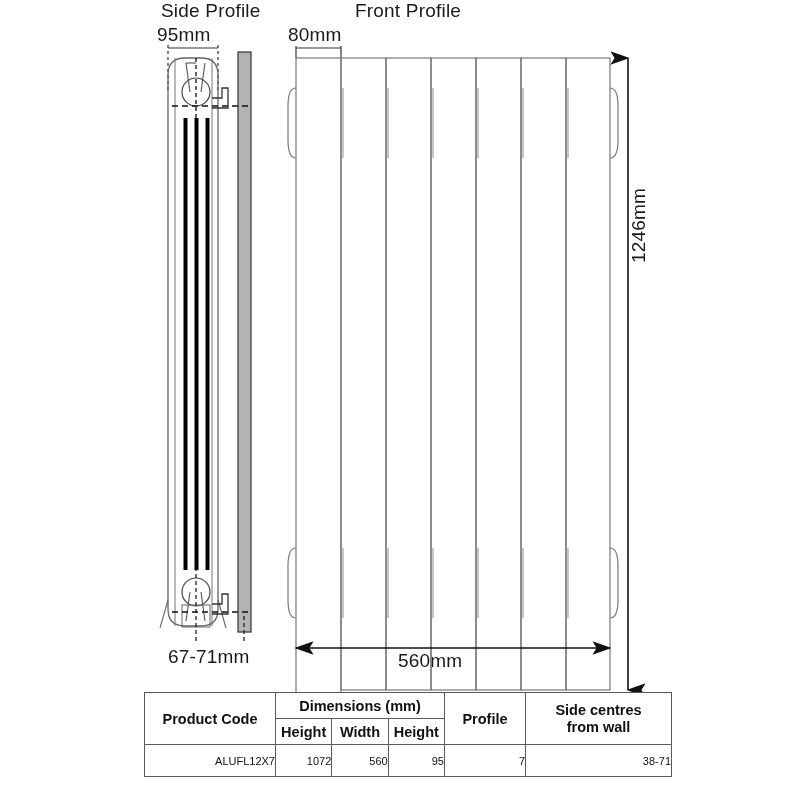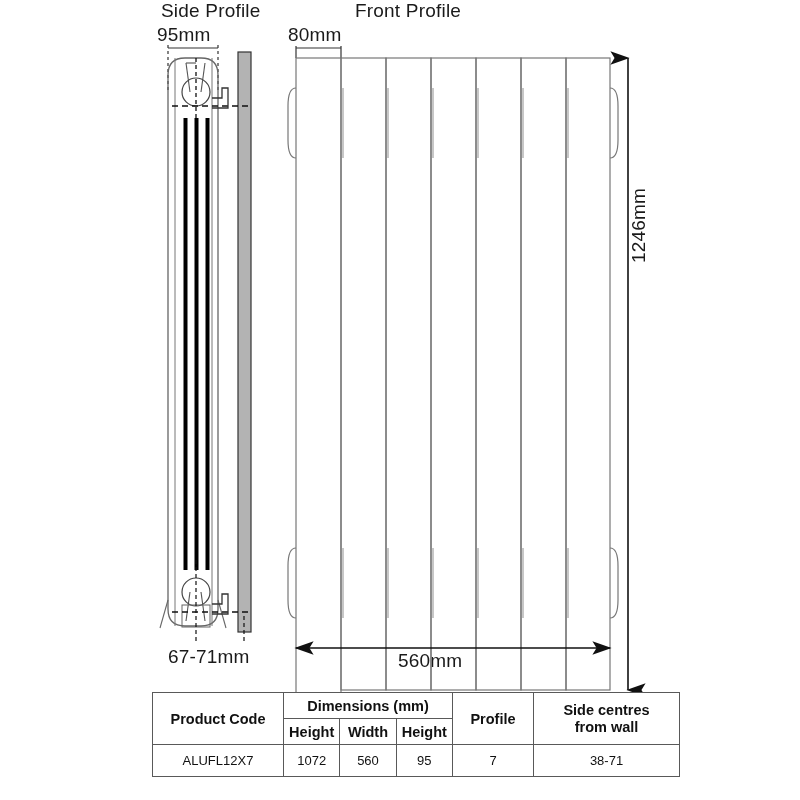--- a/index.html
+++ b/index.html
@@ -3,29 +3,29 @@
 <meta charset="utf-8">
 <style>
   html,body{margin:0;padding:0;background:#ffffff;}
   body{width:800px;height:800px;position:relative;overflow:hidden;
        font-family:"Liberation Sans","DejaVu Sans",sans-serif;color:#1a1a1a;}
   .stage{position:absolute;left:0;top:0;width:800px;height:800px;}
   svg{display:block;}
   .lbl{position:absolute;font-size:19px;letter-spacing:.2px;color:#1a1a1a;white-space:nowrap;}
   .lbl-head{font-size:19px;}
   
-  .tbl-wrap{position:absolute;left:152px;top:692px;width:528px;}
+  .tbl-wrap{position:absolute;left:144px;top:692px;width:528px;}
   table.spec{border-collapse:collapse;width:528px;table-layout:fixed;background:#fff;}
   table.spec td,table.spec th{border:1.6px solid #595959;text-align:center;
       font-size:14.5px;color:#111;padding:0;}
   table.spec th{font-weight:bold;}
   .r1{height:26px;}
   .r2{height:26px;}
   .r3{height:32px;}
-  table.spec td.val,table.spec th.val{font-weight:normal;font-size:13px;}
+  table.spec td.val,table.spec th.val{font-weight:normal;font-size:11px;text-align:right;}
   .c-pc{width:130px;}
   .c-h{width:60px;}
   .c-w{width:58px;}
   .c-d{width:55px;}
   .c-s{width:80px;}
   .c-p{width:145px;}
   .twoline{line-height:1.12;}
 </style>
 </head>
 <body>

